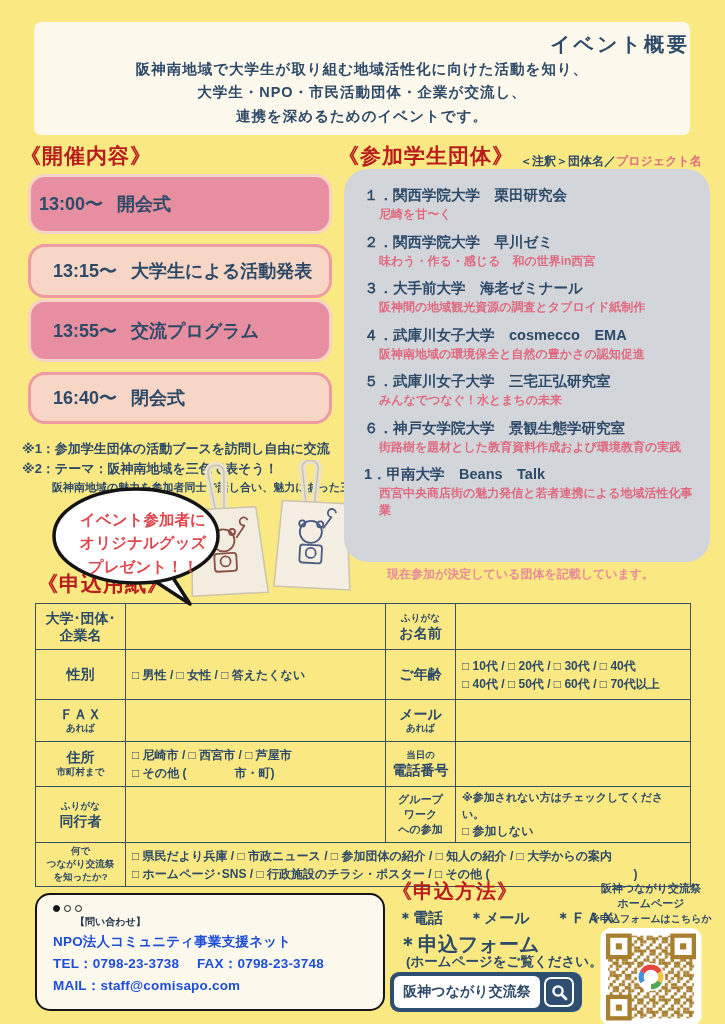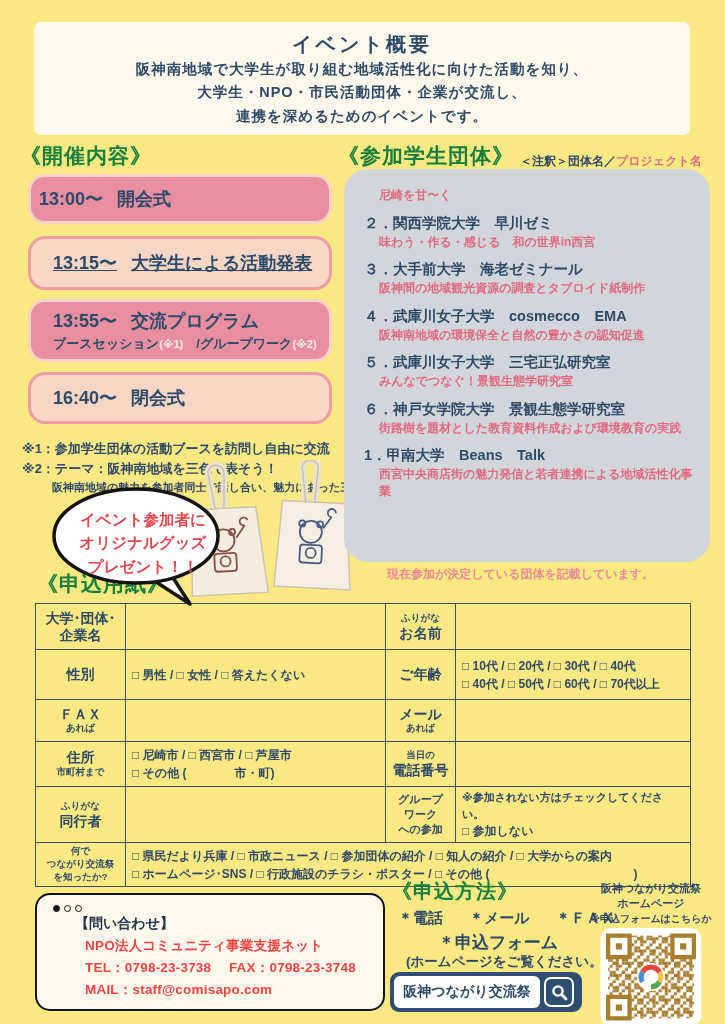--- a/index.html
+++ b/index.html
@@ -12,25 +12,25 @@
     color:#2d4a68;
   }
   .abs { position:absolute; }
 
   
   .header-box {
     left:34px; top:22px; width:656px; height:113px;
     background:#fdf8ec; border-radius:7px;
     text-align:center; padding-top:9px;
   }
-  .header-title { font-size:20px; font-weight:bold; letter-spacing:3px; color:#2d4a68; }
+  .header-title { font-size:20px; font-weight:bold; letter-spacing:3px; color:#2d4a68;text-align:right; }
   .header-line { font-size:14.5px; font-weight:bold; line-height:1.62; color:#2d4a68; letter-spacing:1px; }
 
   
-  .sec-heading { font-size:21px; font-weight:bold; color:#15803d; letter-spacing:1px; }
+  .sec-heading { font-size:21px; font-weight:bold; color:#b91c1c; letter-spacing:1px; }
 
   
   .bar {
     left:28px; width:304px; border-radius:17px;
     display:flex; flex-direction:column; justify-content:center;
     padding-left:22px;
   }
   .bar.dark  { background:#e78fa0; border:3px solid #f7d2c6; }
   .bar.light { background:#f7d6c6; border:3px solid #ee9ba4; }
   .bar-main { font-size:18px; font-weight:bold; color:#2d4a68; }
@@ -79,27 +79,27 @@
 
   
   .contact-box {
     left:35px; top:893px; width:350px; height:118px;
     background:#fdf8ec; border:2.5px solid #141414; border-radius:15px;
     padding:8px 14px 0 16px;
   }
   .dots { display:flex; gap:4px; align-items:center; height:10px; }
   .dot { width:7px; height:7px; border-radius:50%; border:1.6px solid #141414; }
   .dot.filled { background:#141414; }
-  .contact-heading { font-size:14px; font-weight:bold; color:#22364c; padding-left:22px; margin-top:2px; }
-  .contact-line { font-size:13.5px; font-weight:bold; color:#ef4444; margin-top:4px; letter-spacing:0.2px;margin-left:32px; }
+  .contact-heading { font-size:10px; font-weight:bold; color:#22364c; padding-left:22px; margin-top:2px; }
+  .contact-line { font-size:13.5px; font-weight:bold; color:#1d4ed8; margin-top:4px; letter-spacing:0.2px; }
 
   
   .apply-heading { left:392px; top:878px; font-size:20px; }
   .apply-line1 { left:398px; top:909px; font-size:15px; font-weight:bold; display:flex; gap:26px; }
-  .apply-line2 { left:398px; top:931px; font-size:17px; font-weight:bold;margin-left:40px; }
+  .apply-line2 { left:398px; top:931px; font-size:20px; font-weight:bold; }
   .apply-line3 { left:406px; top:953px; font-size:13.5px; font-weight:bold; }
   .search-pill {
     left:390px; top:972px; width:192px; height:40px;
     background:#2e4e72; border-radius:9px;
     display:flex; align-items:center; padding:4px;
   }
   .search-field {
     background:#ffffff; border-radius:6px; height:32px; width:146px;
     display:flex; align-items:center; justify-content:center;
     font-size:14px; font-weight:bold; color:#2d4a68;
@@ -122,31 +122,28 @@
 
 <div class="abs header-box">
   <div class="header-title">イベント概要</div>
   <div class="header-line">阪神南地域で大学生が取り組む地域活性化に向けた活動を知り、</div>
   <div class="header-line">大学生・NPO・市民活動団体・企業が交流し、</div>
   <div class="header-line">連携を深めるためのイベントです。</div>
 </div>
 
 <div class="abs sec-heading" style="left:20px; top:142px;">《開催内容》</div>
 
-<div class="abs bar dark" style="top:174px; height:50px;padding-left:8px;">
+<div class="abs bar dark" style="top:174px; height:60px;padding-left:8px;">
   <div class="bar-main"><span class="bar-time">13:00〜</span><span>開会式</span></div>
 </div>
-<div class="abs bar light" style="top:236px; height:54px;text-decoration:underline;">
+<div class="abs bar light" style="top:244px; height:54px;">
   <div class="bar-main"><span class="bar-time">13:15〜</span><span>大学生による活動発表</span></div>
 </div>
 <div class="abs bar dark" style="top:299px; height:63px;">
   <div class="bar-main"><span class="bar-time">13:55〜</span><span>交流プログラム</span></div>
-  <div class="bar-sub">
-    <span>ブースセッション</span><span class="pale">(※1)</span><span>　/グループワーク</span><span class="pale">(※2)</span>
-  </div>
 </div>
 <div class="abs bar light" style="top:372px; height:52px;">
   <div class="bar-main"><span class="bar-time">16:40〜</span><span>閉会式</span></div>
 </div>
 
 <div class="abs notes">
   <div>※1：参加学生団体の活動ブースを訪問し自由に交流</div>
   <div>※2：テーマ：阪神南地域を三色で表そう！</div>
   <div class="note-detail">阪神南地域の魅力を参加者同士で話し合い、魅力にあった三色を考える</div>
 </div>
@@ -192,37 +189,38 @@
   </g>
 </svg>
 
 <div class="abs groups-head">
   <div class="sec-heading">《参加学生団体》</div>
   <div class="groups-annot"><span>＜注釈＞団体名／</span><span class="pink">プロジェクト名</span></div>
 </div>
 
 <div class="abs groups-box">
   <div class="group-item">
+    <div class="group-name">１．関西学院大学　栗田研究会</div>
     <div class="group-proj">尼崎を甘〜く</div>
   </div>
   <div class="group-item">
     <div class="group-name">２．関西学院大学　早川ゼミ</div>
     <div class="group-proj">味わう・作る・感じる　和の世界in西宮</div>
   </div>
   <div class="group-item">
     <div class="group-name">３．大手前大学　海老ゼミナール</div>
     <div class="group-proj">阪神間の地域観光資源の調査とタブロイド紙制作</div>
   </div>
   <div class="group-item">
     <div class="group-name">４．武庫川女子大学　cosmecco　EMA</div>
     <div class="group-proj">阪神南地域の環境保全と自然の豊かさの認知促進</div>
   </div>
   <div class="group-item">
     <div class="group-name">５．武庫川女子大学　三宅正弘研究室</div>
-    <div class="group-proj">みんなでつなぐ！景観生態学研究室</div>
+    <div class="group-proj">みんなでつなぐ！水とまちの未来</div>
   </div>
   <div class="group-item">
     <div class="group-name">６．神戸女学院大学　景観生態学研究室</div>
     <div class="group-proj">街路樹を題材とした教育資料作成および環境教育の実践</div>
   </div>
   <div class="group-item">
     <div class="group-name">1．甲南大学　Beans　Talk</div>
     <div class="group-proj">西宮中央商店街の魅力発信と若者連携による地域活性化事業</div>
   </div>
 </div>

